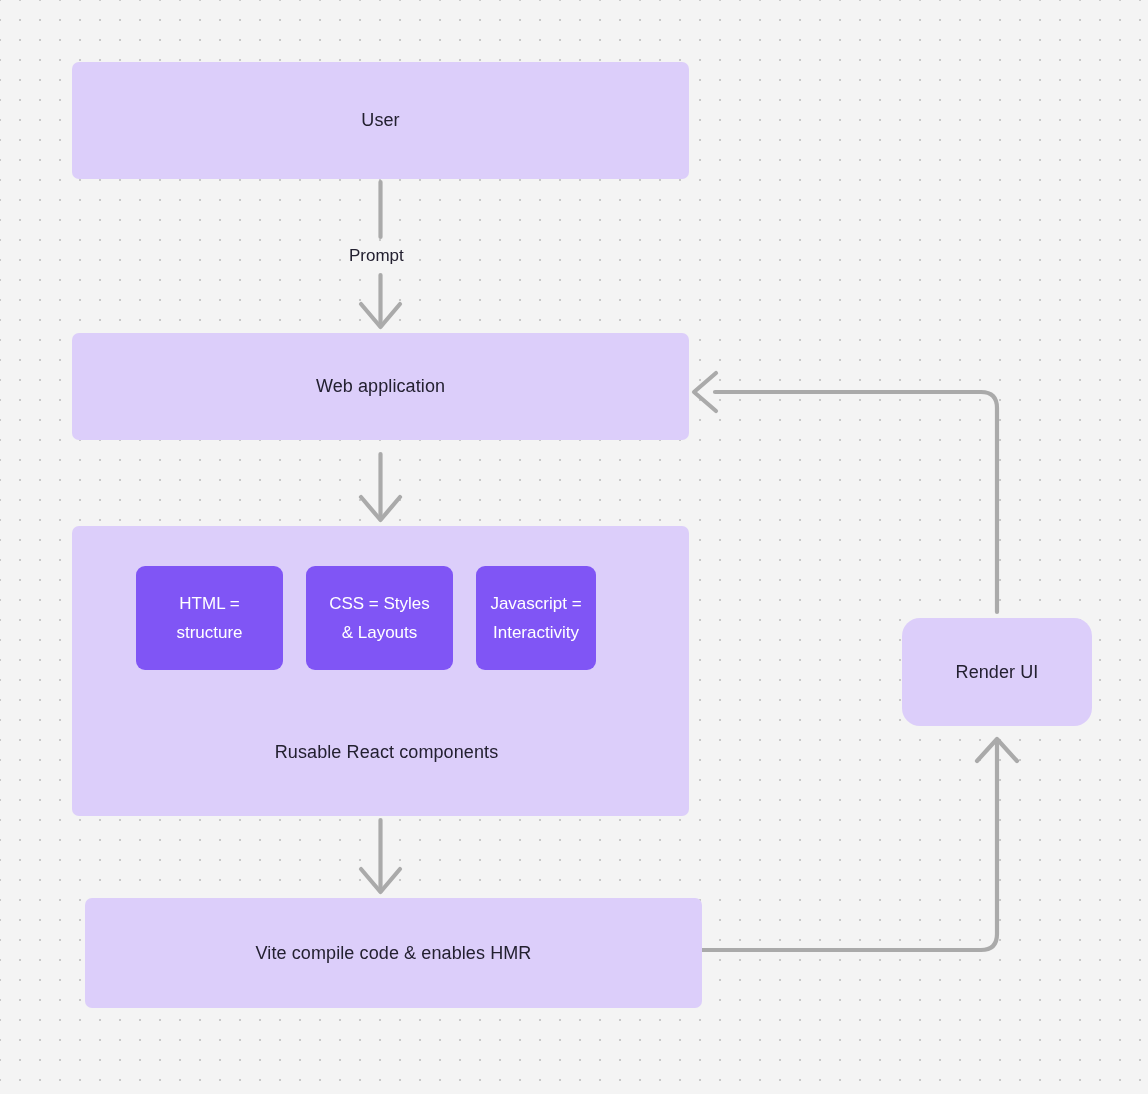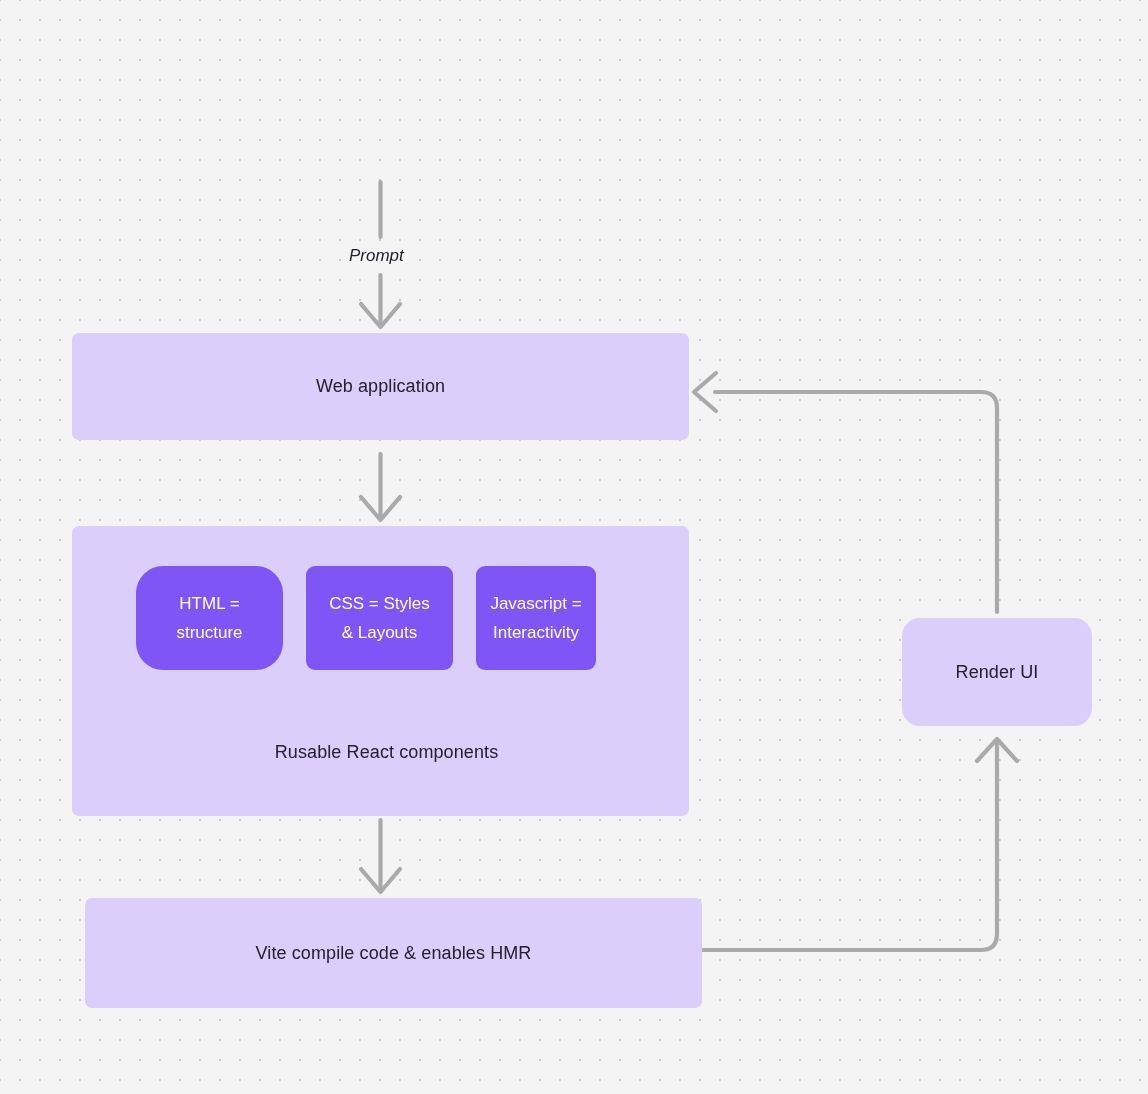--- a/index.html
+++ b/index.html
@@ -50,21 +50,21 @@
   }
 
   
   #node-user        { left: 72px;  top: 62px;  width: 617px; height: 117px; }
   #node-webapp      { left: 72px;  top: 333px; width: 617px; height: 107px; }
   #node-components  { left: 72px;  top: 526px; width: 617px; height: 290px;
                       display: block; border-radius: 7px; }
   #node-vite        { left: 72px;  top: 898px; width: 617px; height: 110px; margin-left: 13px; }
   #node-render      { left: 902px; top: 618px; width: 190px; height: 108px; border-radius: 18px; }
 
-  #chip-html   { left: 64px;  top: 40px;  width: 147px; height: 104px; border-radius: 27px; }
+  #chip-html   { left: 64px;  top: 40px;  width: 147px; height: 104px; }
   #chip-css    { left: 234px; top: 40px;  width: 147px; height: 104px; }
   #chip-js     { left: 404px; top: 40px;  width: 120px; height: 104px; }
 
   .chip { position: absolute; display: flex; align-items: center; justify-content: center; }
 
   #components-caption {
     position: absolute;
     left: 12px; right: 0;
     top: 188px;
     text-align: center;
@@ -99,21 +99,20 @@
     font-size: 17px;
     line-height: 22px;
     color: #232030;
     background: #f4f4f4;
     padding: 0 6px;
     white-space: nowrap;
   }
   #edge-label-prompt {
     left: 343px;
     top: 245px;
-    font-style: italic;
   }
 </style>
 </head>
 <body>
 
 <div id="canvas">
 
   <svg id="wires" viewBox="0 0 1148 1094" width="1148" height="1094">
 
     <path class="wire" d="M 380.5 182 L 380.5 237"></path>
@@ -127,20 +126,23 @@
     <path class="wire" d="M 380.5 820 L 380.5 891"></path>
     <path class="wire-head" d="M 361 869 L 380.5 892 L 400 869"></path>
 
     <path class="wire" d="M 693 950 L 981 950 Q 997 950 997 934 L 997 742"></path>
     <path class="wire-head" d="M 977 761 L 997 739 L 1017 761"></path>
 
     <path class="wire" d="M 997 612 L 997 408 Q 997 392 981 392 L 715 392"></path>
     <path class="wire-head" d="M 716 373 L 694 392 L 716 411"></path>
   </svg>
 
+  <div class="node node-lilac" id="node-user">
+    <span class="label-main">User</span>
+  </div>
 
   <div class="edge-label" id="edge-label-prompt">Prompt</div>
 
   <div class="node node-lilac" id="node-webapp">
     <span class="label-main">Web application</span>
   </div>
 
   <div class="node node-lilac" id="node-components">
 
     <div class="node node-violet chip" id="chip-html">

